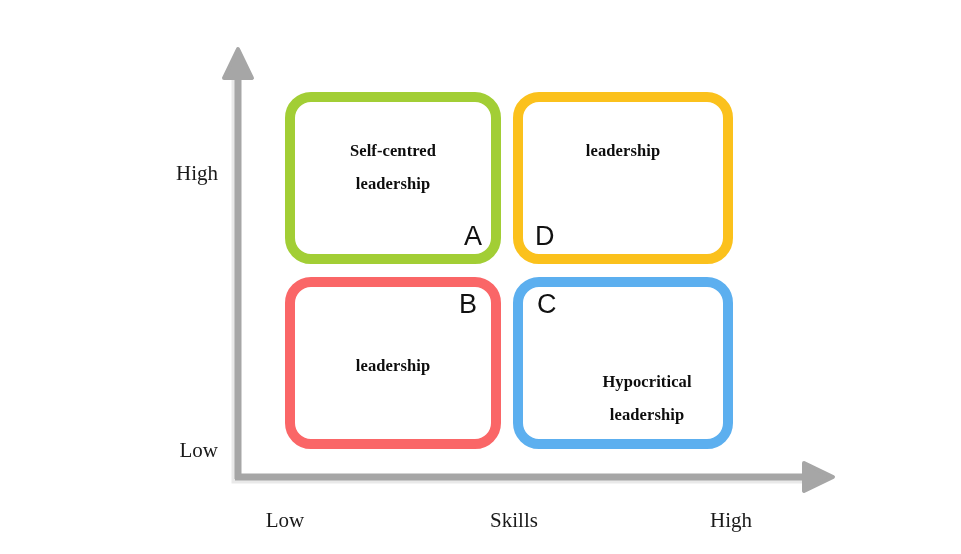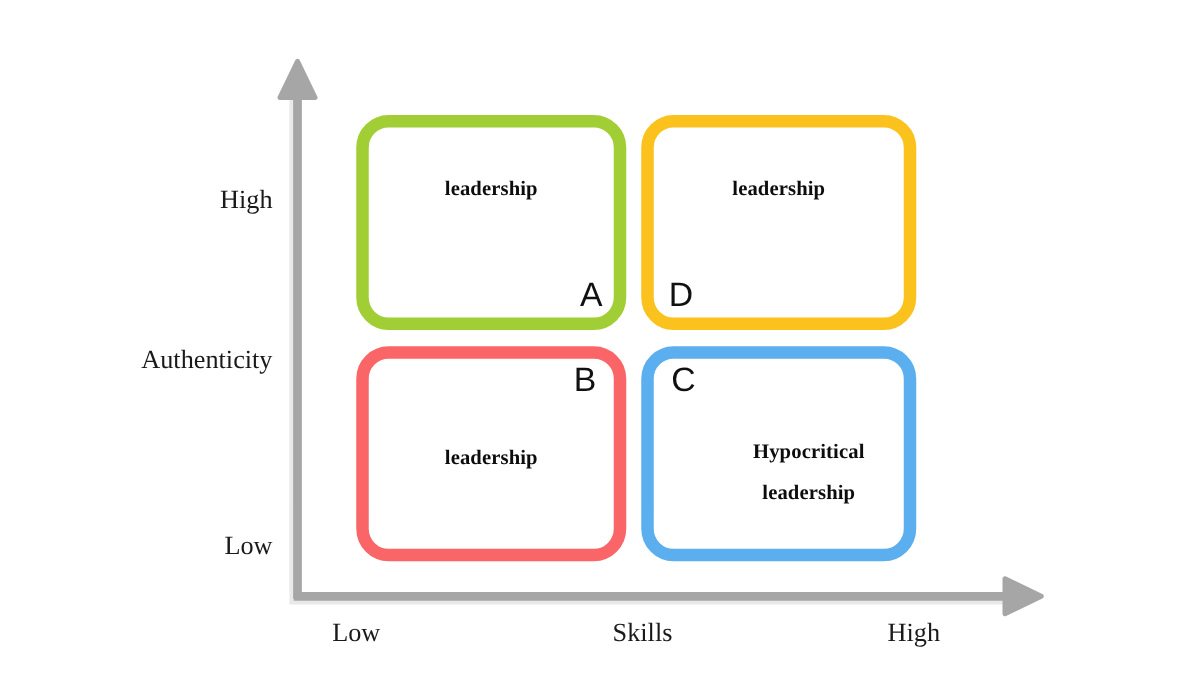--- a/index.html
+++ b/index.html
@@ -82,32 +82,33 @@
     border-color: #fa6667;
   }
   #box-b .quad-text { top: 62px; }
   #box-b .quad-letter { right: 14px; top: 4px; }
 
   
   #box-c {
     left: 513px; top: 277px; width: 220px; height: 172px;
     border-color: #5cafef;
   }
-  #box-c .quad-text { top: 57px; padding-left: 48px; }
+  #box-c .quad-text { top: 78px; padding-left: 48px; }
   #box-c .quad-letter { left: 14px; top: 4px; }
 
   
   .axis-label {
     position: absolute;
     font-family: "Liberation Serif", "DejaVu Serif", serif;
     font-weight: 400;
     font-size: 21px;
     line-height: 24px;
     color: #1a1a1a;
     white-space: nowrap;
+    margin-top: 14px;
   }
   .y-label {
     right: 743px;           
     text-align: right;
   }
   #y-high   { top: 147px; }
   #y-auth   { top: 275px; }
   #y-low    { top: 424px; }
 
   .x-label {
@@ -134,20 +135,21 @@
 
     <path d="M238,49 L252,78 L224,78 Z" fill="#a6a6a6" stroke="#a6a6a6" stroke-width="4" stroke-linejoin="round"></path>
 
     <line x1="235" y1="477" x2="812" y2="477" stroke="#a6a6a6" stroke-width="7" stroke-linecap="butt"></line>
 
     <path d="M833,477 L804,491 L804,463 Z" fill="#a6a6a6" stroke="#a6a6a6" stroke-width="4" stroke-linejoin="round"></path>
   </svg>
 
   <div class="quad" id="box-a" style="border-color: rgb(162, 206, 53);">
     <div class="quad-text">
+      <span class="ln">Self-centred</span>
       <span class="ln">leadership</span>
     </div>
     <div class="quad-letter">A</div>
   </div>
 
   <div class="quad" id="box-d" style="border-color: rgb(251, 193, 28);">
     <div class="quad-text">
       <span class="ln">leadership</span>
     </div>
     <div class="quad-letter">D</div>
@@ -162,20 +164,19 @@
 
   <div class="quad" id="box-c" style="border-color: rgb(92, 175, 239);">
     <div class="quad-text">
       <span class="ln">Hypocritical</span>
       <span class="ln">leadership</span>
     </div>
     <div class="quad-letter">C</div>
   </div>
 
   <div class="axis-label y-label" id="y-high">High</div>
-  <div class="axis-label y-label" id="y-auth">Authenticity</div>
   <div class="axis-label y-label" id="y-low">Low</div>
 
   <div class="axis-label x-label" id="x-low">Low</div>
   <div class="axis-label x-label" id="x-skills">Skills</div>
   <div class="axis-label x-label" id="x-high">High</div>
 
 </div>
 
 </body></html>

